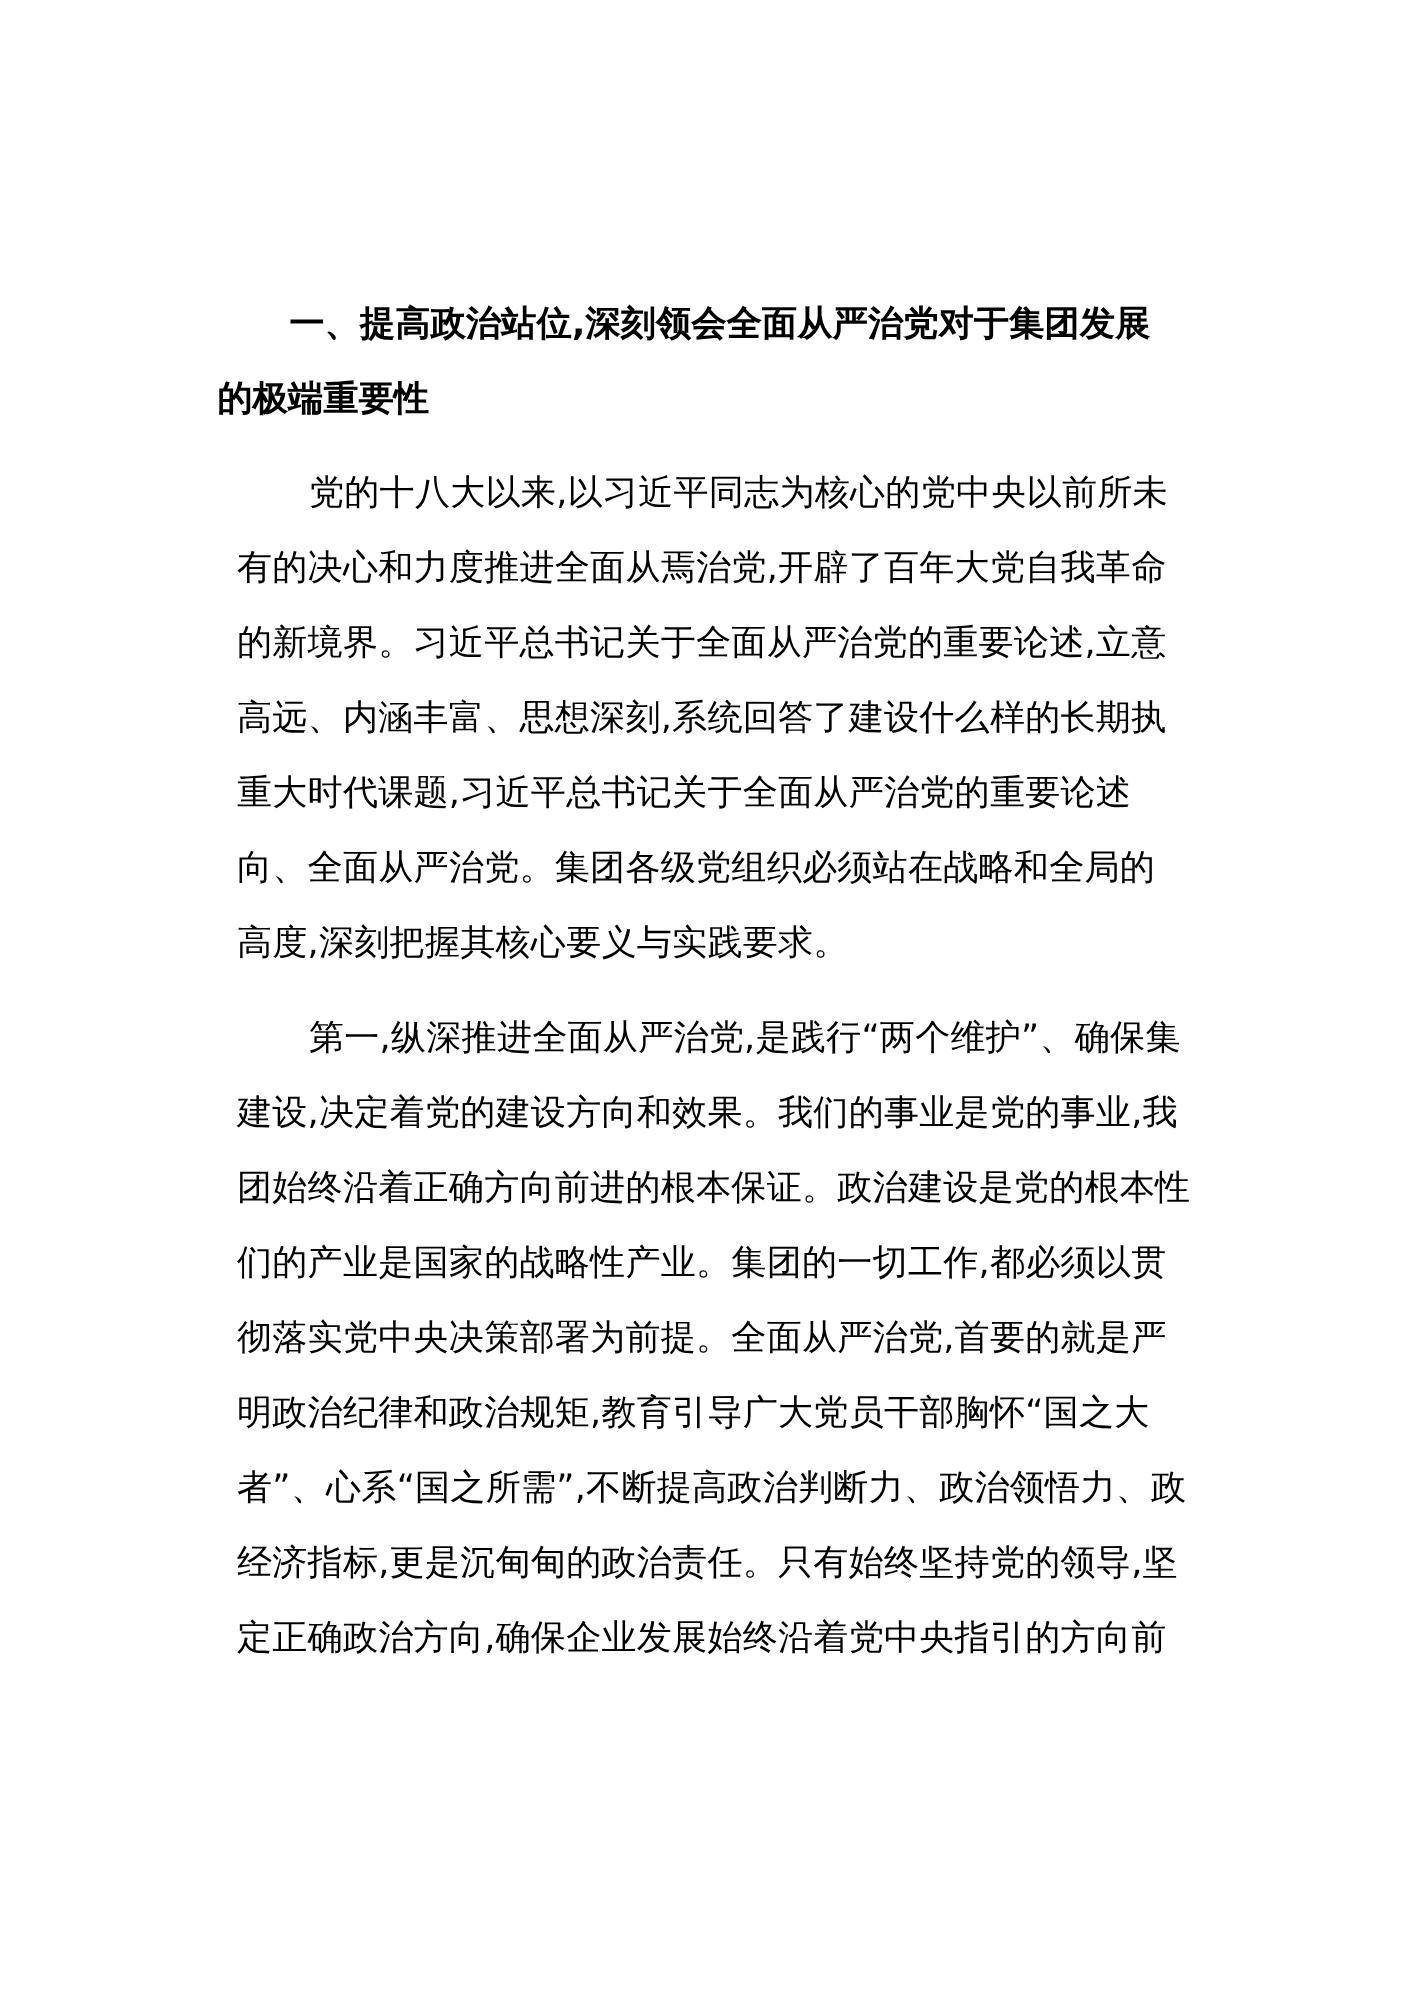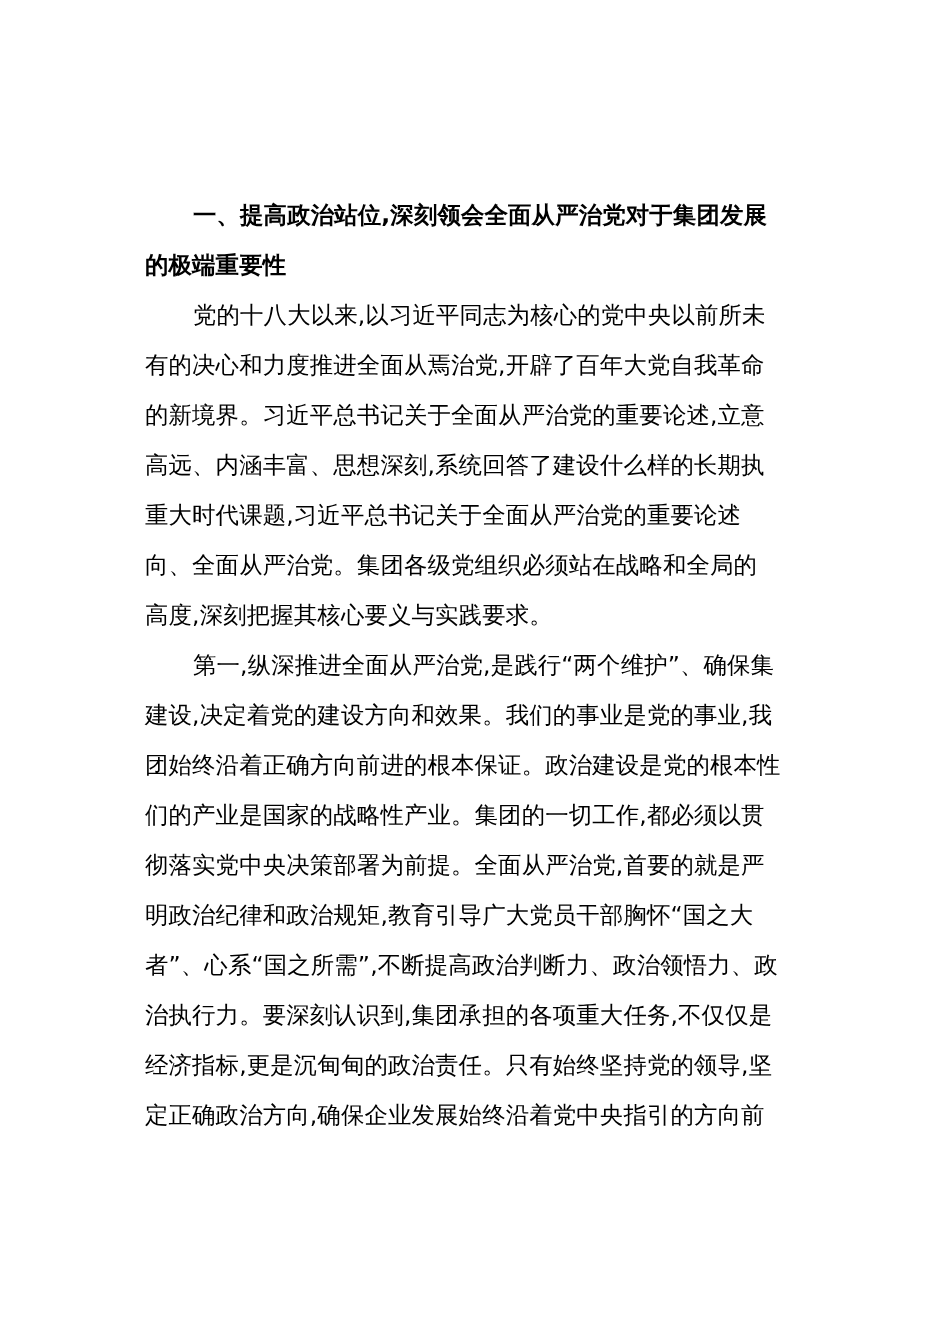--- a/index.html
+++ b/index.html
@@ -28,21 +28,21 @@
       white-space: nowrap;
       letter-spacing: 0.15px;
     }
     .heading .line {
       font-weight: bold;
     }
     .indent {
       padding-left: 48px;
     }
     .para {
-      margin: 0;
+      margin: 13px;
     }
   </style>
 </head>
 <body>
 
 <div class="page">
 
   <div class="heading">
     <div class="line indent">一、提高政治站位,深刻领会全面从严治党对于集团发展</div>
     <div class="line">的极端重要性</div>
@@ -59,18 +59,17 @@
   </div>
 
   <div class="para">
     <div class="line indent">第一,纵深推进全面从严治党,是践行“两个维护”、确保集</div>
     <div class="line">建设,决定着党的建设方向和效果。我们的事业是党的事业,我</div>
     <div class="line">团始终沿着正确方向前进的根本保证。政治建设是党的根本性</div>
     <div class="line">们的产业是国家的战略性产业。集团的一切工作,都必须以贯</div>
     <div class="line">彻落实党中央决策部署为前提。全面从严治党,首要的就是严</div>
     <div class="line">明政治纪律和政治规矩,教育引导广大党员干部胸怀“国之大</div>
     <div class="line">者”、心系“国之所需”,不断提高政治判断力、政治领悟力、政</div>
-    <div class="line">治执行力。要深刻认识到,集团承担的各项重大任务,不仅仅是</div>
     <div class="line">经济指标,更是沉甸甸的政治责任。只有始终坚持党的领导,坚</div>
     <div class="line">定正确政治方向,确保企业发展始终沿着党中央指引的方向前</div>
   </div>
 
 </div>
 
 </body></html>

